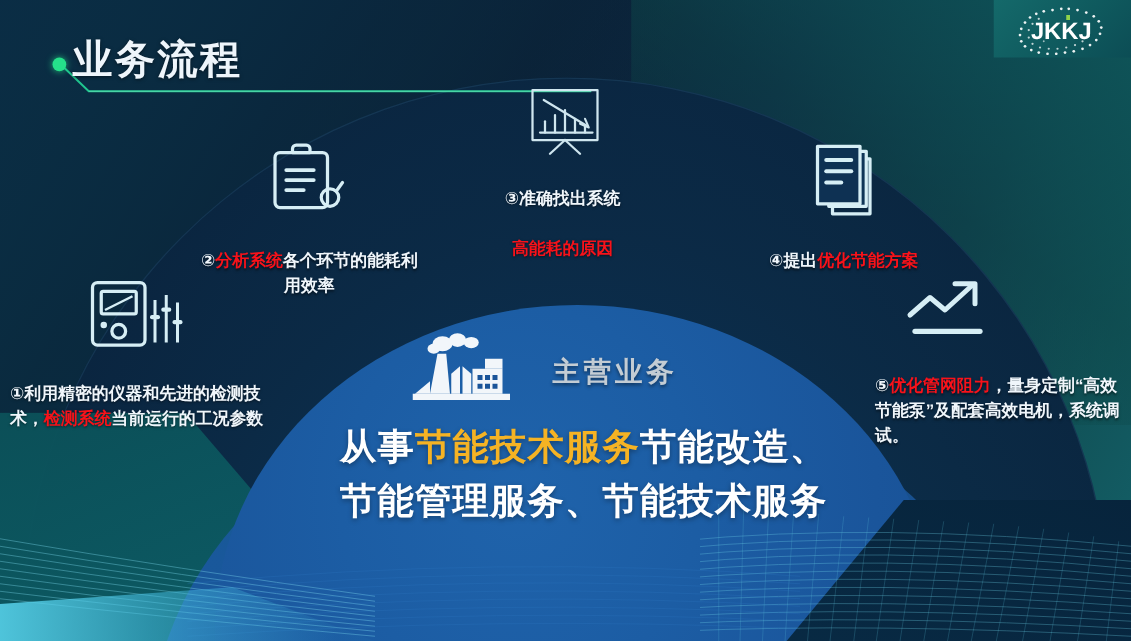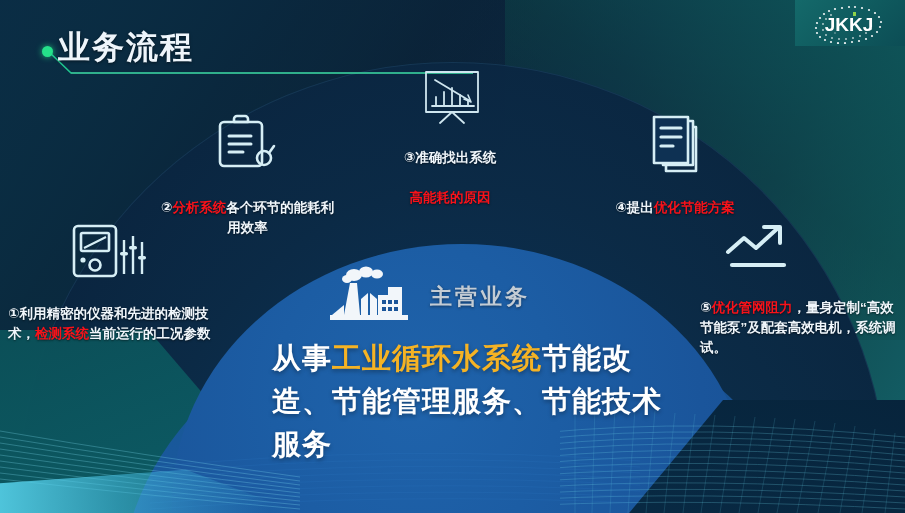--- a/index.html
+++ b/index.html
@@ -119,21 +119,21 @@
   #step1 .ico{ margin-left:62px; }
   #step2{ left:160px; top:112px; width:175px; text-align:center; }
   #step3{ left:360px; top:68px; width:180px; text-align:center; }
   #step4{ left:580px; top:112px; width:190px; text-align:center; }
   #step5{ left:700px; top:222px; width:200px; }
   #step5 .ico{ margin-left:22px; }
 
   
   .core-head{
     position:absolute; left:330px; top:265px;
-    display:flex; align-items:center; gap:14px;
+    display:flex; align-items:center; gap:26px;
   }
   .core-head .label{
     font-size:22px; font-weight:bold; color:#c3ccd4;
     letter-spacing:3px;
     text-shadow:0 1px 3px rgba(0,0,0,0.45);
   }
   .core-body{
     position:absolute; left:272px; top:337px; width:392px;
     font-size:29px; line-height:43px; font-weight:bold;
     color:#ffffff; letter-spacing:1px;
@@ -409,16 +409,16 @@
           <rect x="52" y="42" width="4" height="4"></rect>
           <rect x="58" y="42" width="4" height="4"></rect>
           <rect x="64" y="42" width="4" height="4"></rect>
         </g>
       </svg>
     </span>
     <span class="label">主营业务</span>
   </div>
 
   <div class="core-body">
-    <span>从事</span><span class="gold">工业循环水系统</span><span>节能改造、节能管理服务、节能技术服务</span>
+    <span>从事</span><span class="gold">节能技术服务</span><span>节能改造、节能管理服务、节能技术服务</span>
   </div>
 
 </div>
 
 </body></html>

